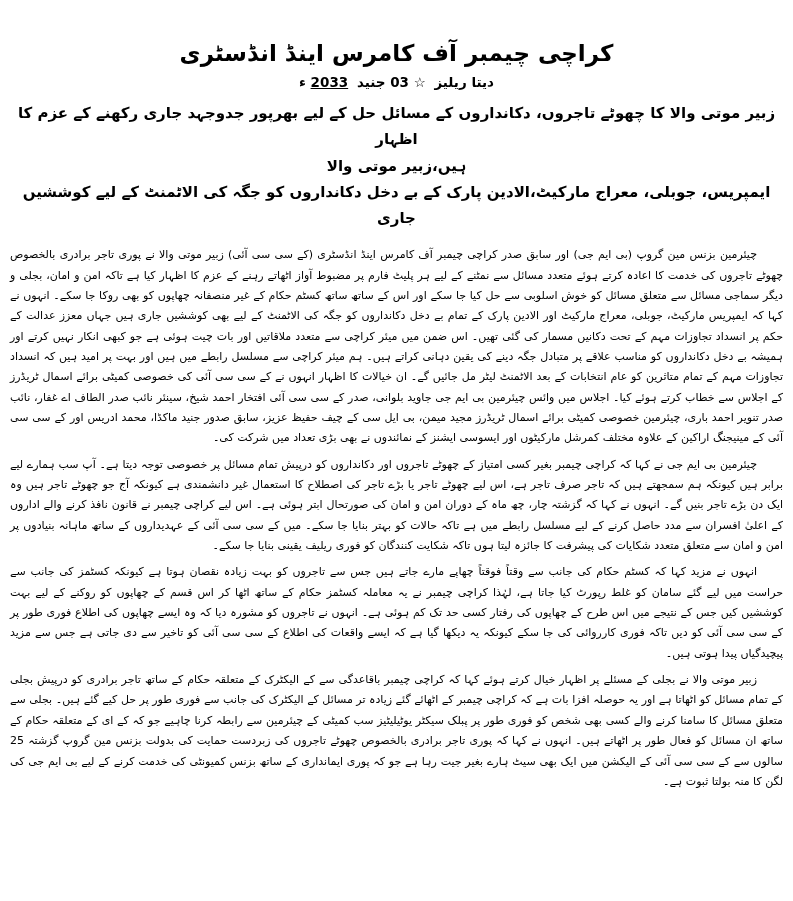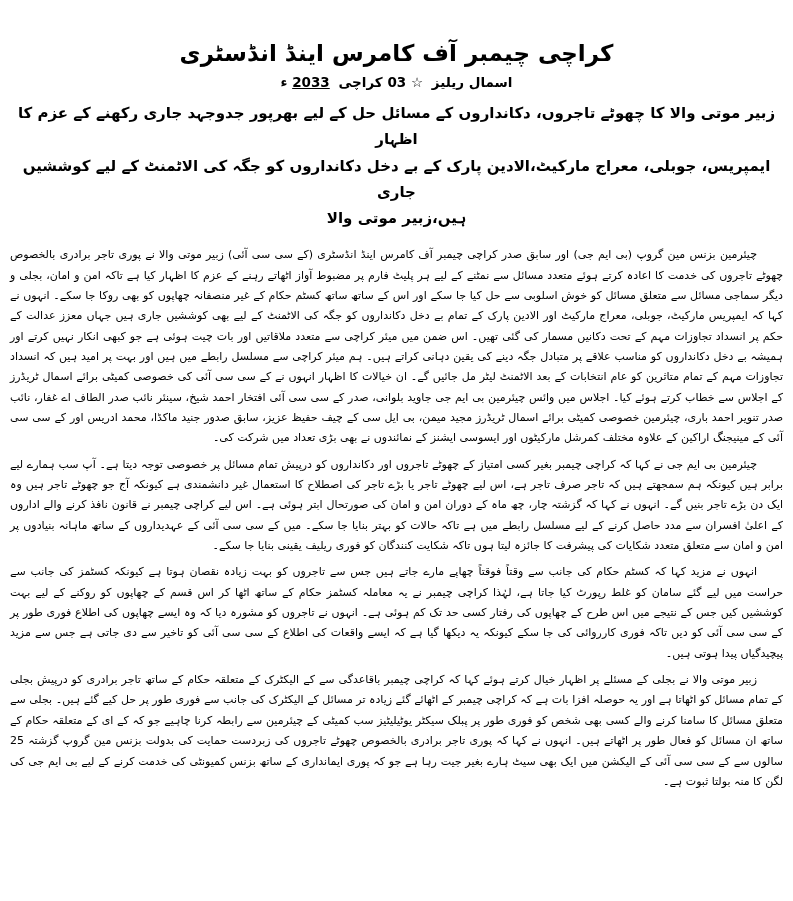--- a/index.html
+++ b/index.html
@@ -49,32 +49,32 @@
   }
 </style>
 </head>
 <body>
 
 <div class="page">
 
   <h1 class="doc-title">کراچی چیمبر آف کامرس اینڈ انڈسٹری</h1>
 
   <div class="dateline">
-    <span class="label">اسمال ریلیز</span>
+    <span class="label">دیتا ریلیز</span>
     <span class="star">☆</span>
     <span class="day">03</span>
-    <span class="month">کراچی</span>
+    <span class="month">جنید</span>
     <span class="year">2033</span>
     <span class="era">ء</span>
   </div>
 
   <div class="headline">
     <div class="headline-line">زبیر موتی والا کا چھوٹے تاجروں، دکانداروں کے مسائل حل کے لیے بھرپور جدوجہد جاری رکھنے کے عزم کا اظہار</div>
+    <div class="headline-line">ہیں،زبیر موتی والا</div>
     <div class="headline-line">ایمپریس، جوبلی، معراج مارکیٹ،الادین پارک کے بے دخل دکانداروں کو جگہ کی الاٹمنٹ کے لیے کوششیں جاری</div>
-    <div class="headline-line">ہیں،زبیر موتی والا</div>
   </div>
 
   <div class="body-text">
     <p>چیئرمین بزنس مین گروپ (بی ایم جی) اور سابق صدر کراچی چیمبر آف کامرس اینڈ انڈسٹری (کے سی سی آئی) زبیر موتی والا نے پوری تاجر برادری بالخصوص چھوٹے تاجروں کی خدمت کا اعادہ کرتے ہوئے متعدد مسائل سے نمٹنے کے لیے ہر پلیٹ فارم پر مضبوط آواز اٹھاتے رہنے کے عزم کا اظہار کیا ہے تاکہ امن و امان، بجلی و دیگر سماجی مسائل سے متعلق مسائل کو خوش اسلوبی سے حل کیا جا سکے اور اس کے ساتھ ساتھ کسٹم حکام کے غیر منصفانہ چھاپوں کو بھی روکا جا سکے۔ انہوں نے کہا کہ ایمپریس مارکیٹ، جوبلی، معراج مارکیٹ اور الادین پارک کے تمام بے دخل دکانداروں کو جگہ کی الاٹمنٹ کے لیے بھی کوششیں جاری ہیں جہاں معزز عدالت کے حکم پر انسداد تجاوزات مہم کے تحت دکانیں مسمار کی گئی تھیں۔ اس ضمن میں میئر کراچی سے متعدد ملاقاتیں اور بات چیت ہوئی ہے جو کبھی انکار نہیں کرتے اور ہمیشہ بے دخل دکانداروں کو مناسب علاقے پر متبادل جگہ دینے کی یقین دہانی کراتے ہیں۔ ہم میئر کراچی سے مسلسل رابطے میں ہیں اور بہت پر امید ہیں کہ انسداد تجاوزات مہم کے تمام متاثرین کو عام انتخابات کے بعد الاٹمنٹ لیٹر مل جائیں گے۔ ان خیالات کا اظہار انہوں نے کے سی سی آئی کی خصوصی کمیٹی برائے اسمال ٹریڈرز کے اجلاس سے خطاب کرتے ہوئے کیا۔ اجلاس میں وائس چیئرمین بی ایم جی جاوید بلوانی، صدر کے سی سی آئی افتخار احمد شیخ، سینئر نائب صدر الطاف اے غفار، نائب صدر تنویر احمد باری، چیئرمین خصوصی کمیٹی برائے اسمال ٹریڈرز مجید میمن، بی ایل سی کے چیف حفیظ عزیز، سابق صدور جنید ماکڈا، محمد ادریس اور کے سی سی آئی کے مینیجنگ اراکین کے علاوہ مختلف کمرشل مارکیٹوں اور ایسوسی ایشنز کے نمائندوں نے بھی بڑی تعداد میں شرکت کی۔</p>
     <p>چیئرمین بی ایم جی نے کہا کہ کراچی چیمبر بغیر کسی امتیاز کے چھوٹے تاجروں اور دکانداروں کو درپیش تمام مسائل پر خصوصی توجہ دیتا ہے۔ آپ سب ہمارے لیے برابر ہیں کیونکہ ہم سمجھتے ہیں کہ تاجر صرف تاجر ہے، اس لیے چھوٹے تاجر یا بڑے تاجر کی اصطلاح کا استعمال غیر دانشمندی ہے کیونکہ آج جو چھوٹے تاجر ہیں وہ ایک دن بڑے تاجر بنیں گے۔ انہوں نے کہا کہ گزشتہ چار، چھ ماہ کے دوران امن و امان کی صورتحال ابتر ہوئی ہے۔ اس لیے کراچی چیمبر نے قانون نافذ کرنے والے اداروں کے اعلیٰ افسران سے مدد حاصل کرنے کے لیے مسلسل رابطے میں ہے تاکہ حالات کو بہتر بنایا جا سکے۔ میں کے سی سی آئی کے عہدیداروں کے ساتھ ماہانہ بنیادوں پر امن و امان سے متعلق متعدد شکایات کی پیشرفت کا جائزہ لیتا ہوں تاکہ شکایت کنندگان کو فوری ریلیف یقینی بنایا جا سکے۔</p>
     <p>انہوں نے مزید کہا کہ کسٹم حکام کی جانب سے وقتاً فوقتاً چھاپے مارے جاتے ہیں جس سے تاجروں کو بہت زیادہ نقصان ہوتا ہے کیونکہ کسٹمز کی جانب سے حراست میں لیے گئے سامان کو غلط رپورٹ کیا جاتا ہے، لہٰذا کراچی چیمبر نے یہ معاملہ کسٹمز حکام کے ساتھ اٹھا کر اس قسم کے چھاپوں کو روکنے کے لیے بہت کوششیں کیں جس کے نتیجے میں اس طرح کے چھاپوں کی رفتار کسی حد تک کم ہوئی ہے۔ انہوں نے تاجروں کو مشورہ دیا کہ وہ ایسے چھاپوں کی اطلاع فوری طور پر کے سی سی آئی کو دیں تاکہ فوری کارروائی کی جا سکے کیونکہ یہ دیکھا گیا ہے کہ ایسے واقعات کی اطلاع کے سی سی آئی کو تاخیر سے دی جاتی ہے جس سے مزید پیچیدگیاں پیدا ہوتی ہیں۔</p>
     <p>زبیر موتی والا نے بجلی کے مسئلے پر اظہار خیال کرتے ہوئے کہا کہ کراچی چیمبر باقاعدگی سے کے الیکٹرک کے متعلقہ حکام کے ساتھ تاجر برادری کو درپیش بجلی کے تمام مسائل کو اٹھاتا ہے اور یہ حوصلہ افزا بات ہے کہ کراچی چیمبر کے اٹھائے گئے زیادہ تر مسائل کے الیکٹرک کی جانب سے فوری طور پر حل کیے گئے ہیں۔ بجلی سے متعلق مسائل کا سامنا کرنے والے کسی بھی شخص کو فوری طور پر پبلک سیکٹر یوٹیلیٹیز سب کمیٹی کے چیئرمین سے رابطہ کرنا چاہیے جو کہ کے ای کے متعلقہ حکام کے ساتھ ان مسائل کو فعال طور پر اٹھاتے ہیں۔ انہوں نے کہا کہ پوری تاجر برادری بالخصوص چھوٹے تاجروں کی زبردست حمایت کی بدولت بزنس مین گروپ گزشتہ 25 سالوں سے کے سی سی آئی کے الیکشن میں ایک بھی سیٹ ہارے بغیر جیت رہا ہے جو کہ پوری ایمانداری کے ساتھ بزنس کمیونٹی کی خدمت کرنے کے لیے بی ایم جی کی لگن کا منہ بولتا ثبوت ہے۔</p>
 
   </div>
 

